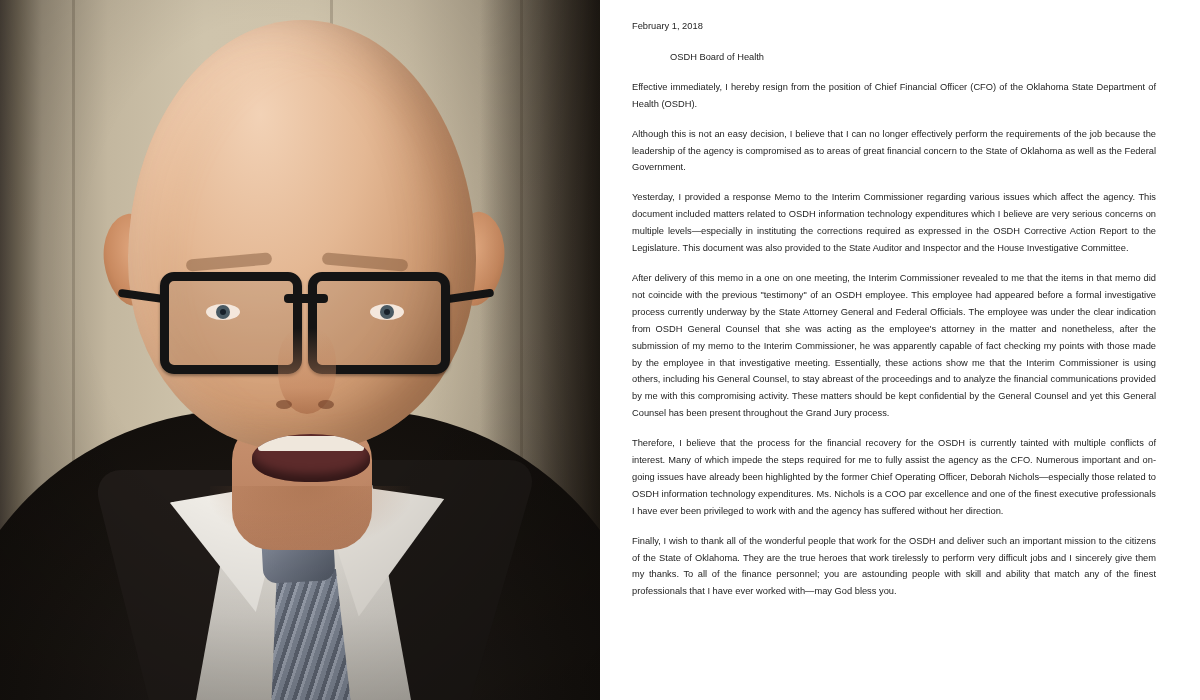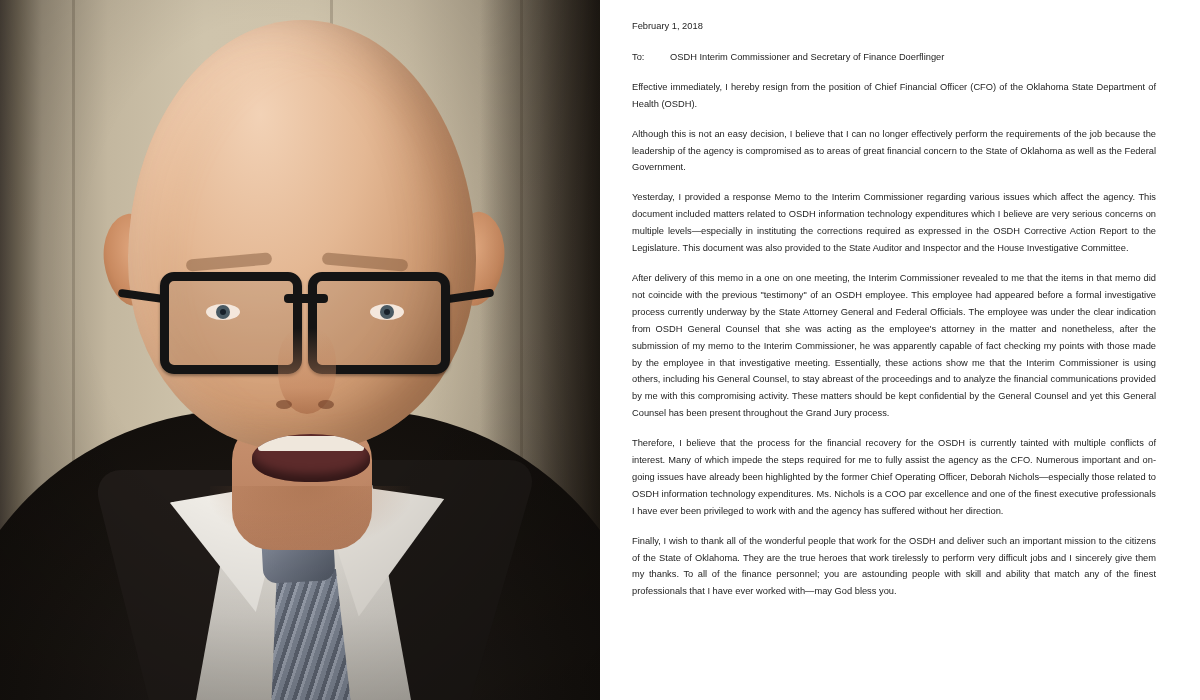--- a/index.html
+++ b/index.html
@@ -406,23 +406,23 @@
     </div>
     <div class="chin-shadow"></div>
     <div class="wall-vignette"></div>
   </div>
 
   <div class="letter-panel">
     <div class="letter">
 
       <div class="date">February 1, 2018</div>
 
-      <div class="addr-row">
+      <div class="addr-row indent">
         <div class="addr-label">To:</div>
-        <div class="addr-value">OSDH Interim Commissioner and Secretary of Finance Doerflinger</div>
+        <div class="addr-value">OSDH Board of Health</div>
       </div>
 
 
       <p class="para">Effective immediately, I hereby resign from the position of Chief Financial Officer (CFO) of the Oklahoma State Department of Health (OSDH).</p>
       <p class="para">Although this is not an easy decision, I believe that I can no longer effectively perform the requirements of the job because the leadership of the agency is compromised as to areas of great financial concern to the State of Oklahoma as well as the Federal Government.</p>
       <p class="para">Yesterday, I provided a response Memo to the Interim Commissioner regarding various issues which affect the agency.  This document included matters related to OSDH information technology expenditures which I believe are very serious concerns on multiple levels—especially in instituting the corrections required as expressed in the OSDH Corrective Action Report to the Legislature.  This document was also provided to the State Auditor and Inspector and the House Investigative Committee.</p>
       <p class="para">After delivery of this memo in a one on one meeting, the Interim Commissioner revealed to me that the items in that memo did not coincide with the previous "testimony" of an OSDH employee.  This employee had appeared before a formal investigative process currently underway by the State Attorney General and Federal Officials.  The employee was under the clear indication from OSDH General Counsel that she was acting as the employee's attorney in the matter and nonetheless, after the submission of my memo to the Interim Commissioner, he was apparently capable of fact checking my points with those made by the employee in that investigative meeting.  Essentially, these actions show me that the Interim Commissioner is using others, including his General Counsel, to stay abreast of the proceedings and to analyze the financial communications provided by me with this compromising activity.  These matters should be kept confidential by the General Counsel and yet this General Counsel has been present throughout the Grand Jury process.</p>
       <p class="para">Therefore, I believe that the process for the financial recovery for the OSDH is currently tainted with multiple conflicts of interest.  Many of which impede the steps required for me to fully assist the agency as the CFO.  Numerous important and on-going issues have already been highlighted by the former Chief Operating Officer, Deborah Nichols—especially those related to OSDH information technology expenditures.  Ms. Nichols is a COO par excellence and one of the finest executive professionals I have ever been privileged to work with and the agency has suffered without her direction.</p>
       <p class="para">Finally, I wish to thank all of the wonderful people that work for the OSDH and deliver such an important mission to the citizens of the State of Oklahoma.  They are the true heroes that work tirelessly to perform very difficult jobs and I sincerely give them my thanks.  To all of the finance personnel; you are astounding people with skill and ability that match any of the finest professionals that I have ever worked with—may God bless you.</p>
 

